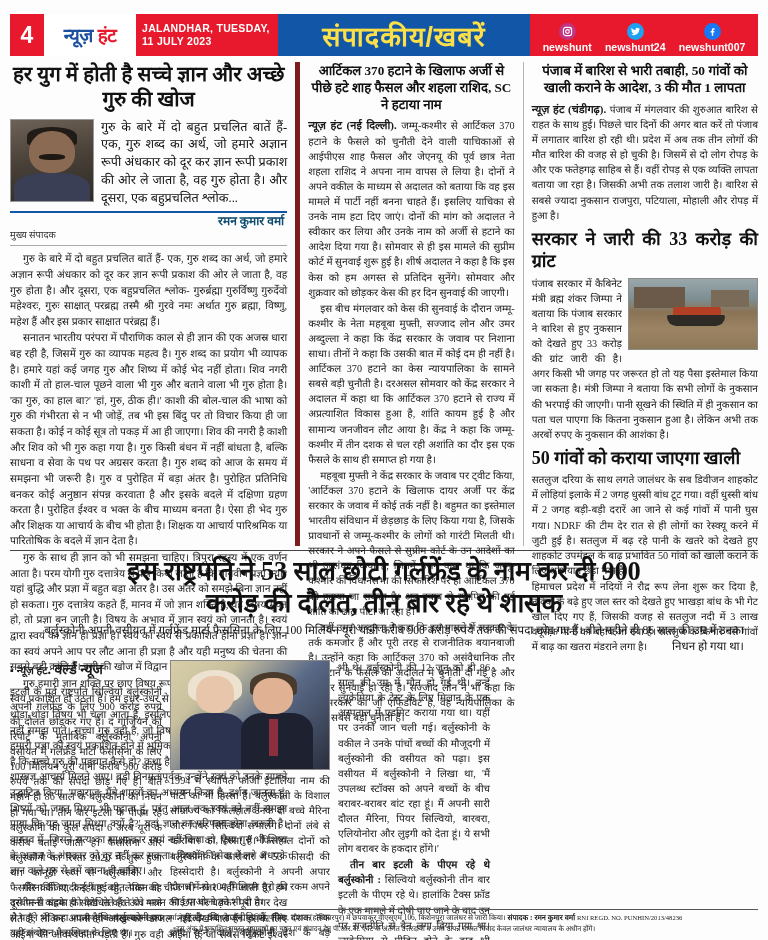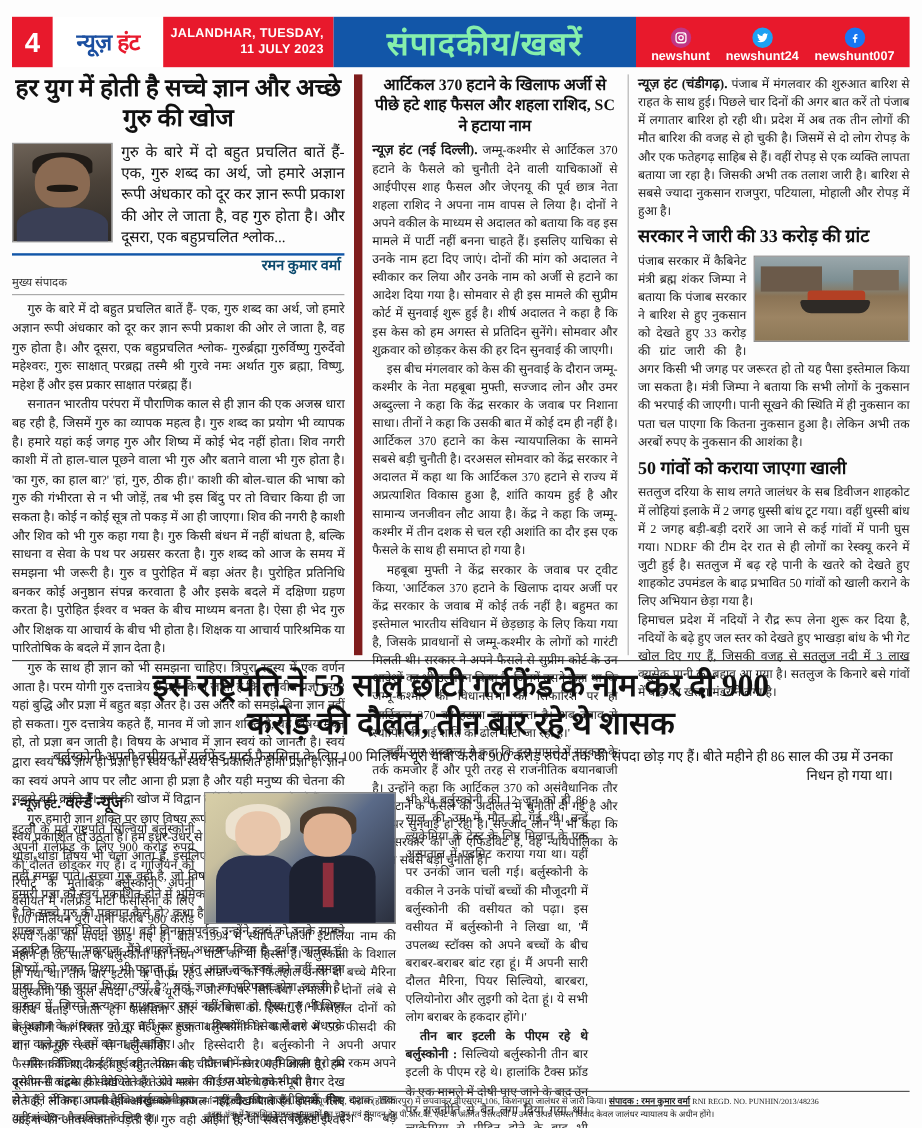--- a/index.html
+++ b/index.html
@@ -61,29 +61,28 @@
     flex: 0 0 auto;
     padding: 0 8px 0 6px;
     display: flex;
     flex-direction: column;
     justify-content: center;
     font-family: "Liberation Sans", sans-serif;
     font-size: 10.5px;
     font-weight: bold;
     line-height: 1.22;
     letter-spacing: 0.3px;
-    align-items: flex-end;
   }
   .mh-section {
     background: #1256a8;
     flex: 1 1 auto;
     display: flex;
     align-items: center;
     justify-content: center;
-    color: #86efac;
+    color: #fde047;
     font-family: "Liberation Sans", sans-serif;
     font-size: 27px;
     font-weight: bold;
     letter-spacing: 1px;
   }
   .mh-social {
     background: #e8192c;
     flex: 0 0 228px;
     display: flex;
     align-items: flex-end;
@@ -113,21 +112,21 @@
     white-space: nowrap;
   }
 
   
   .top-grid {
     display: flex;
     gap: 0;
     height: 484px;
   }
   .col-left   { width: 286px; padding-right: 8px; }
-  .col-mid    { width: 228px; padding: 0 8px; border-left: 7px solid #7f1d1d; }
+  .col-mid    { width: 228px; padding: 0 8px; border-left: 5px solid #7f1d1d; }
   .col-right  { width: 236px; padding-left: 8px; border-left: 1px solid #b5b5b5; }
 
   
   .edit-head {
     font-family: "Liberation Serif", serif;
     font-weight: bold;
     font-size: 20.5px;
     line-height: 1.21;
     text-align: center;
     color: #111;
@@ -221,21 +220,21 @@
   }
   .story-body {
     font-size: 10.2px;
     line-height: 1.48;
     text-align: justify;
     color: #1a1a1a;
   }
   .story-body p { margin-bottom: 1px; text-indent: 12px; }
   .story-body p.first { text-indent: 0; }
   .subhead {
-    font-size: 15px;
+    font-size: 18px;
     font-weight: bold;
     color: #111;
     margin: 5px 0 3px 0;
     line-height: 1.25;
   }
 
   
   .flood-photo {
     float: right;
     width: 130px; height: 72px;
@@ -357,21 +356,21 @@
   
   .footer {
     position: absolute;
     left: 10px; right: 10px; bottom: 6px;
     border-top: 1px solid #555;
     padding-top: 3px;
     text-align: center;
   }
   .footer-line1 { font-size: 7.4px; color: #1a1a1a; line-height: 1.45; }
   .footer-line2 { font-size: 7.1px; color: #1a1a1a; line-height: 1.45; }
-  .footer-line1 .b { font-weight: bold; text-decoration: underline; }
+  .footer-line1 .b { font-weight: bold; }
   .footer-line1 .small { font-size: 6.6px; }
 </style>
 </head>
 <body>
 
 <div class="page">
 
   <div class="masthead">
     <div class="mh-page-no">4</div>
     <div class="mh-logo">
@@ -443,20 +442,21 @@
       <div class="story-head">आर्टिकल 370 हटाने के खिलाफ अर्जी से पीछे हटे शाह फैसल और शहला राशिद, SC ने हटाया नाम</div>
       <div class="story-body">
         <p class="first"><span class="dateline">न्यूज़ हंट (नई दिल्ली).</span> <span>जम्मू-कश्मीर से आर्टिकल 370 हटाने के फैसले को चुनौती देने वाली याचिकाओं से आईपीएस शाह फैसल और जेएनयू की पूर्व छात्र नेता शहला राशिद ने अपना नाम वापस ले लिया है। दोनों ने अपने वकील के माध्यम से अदालत को बताया कि वह इस मामले में पार्टी नहीं बनना चाहते हैं। इसलिए याचिका से उनके नाम हटा दिए जाएं। दोनों की मांग को अदालत ने स्वीकार कर लिया और उनके नाम को अर्जी से हटाने का आदेश दिया गया है। सोमवार से ही इस मामले की सुप्रीम कोर्ट में सुनवाई शुरू हुई है। शीर्ष अदालत ने कहा है कि इस केस को हम अगस्त से प्रतिदिन सुनेंगे। सोमवार और शुक्रवार को छोड़कर केस की हर दिन सुनवाई की जाएगी।</span></p>
         <p>इस बीच मंगलवार को केस की सुनवाई के दौरान जम्मू-कश्मीर के नेता महबूबा मुफ्ती, सज्जाद लोन और उमर अब्दुल्ला ने कहा कि केंद्र सरकार के जवाब पर निशाना साधा। तीनों ने कहा कि उसकी बात में कोई दम ही नहीं है। आर्टिकल 370 हटाने का केस न्यायपालिका के सामने सबसे बड़ी चुनौती है। दरअसल सोमवार को केंद्र सरकार ने अदालत में कहा था कि आर्टिकल 370 हटाने से राज्य में अप्रत्याशित विकास हुआ है, शांति कायम हुई है और सामान्य जनजीवन लौट आया है। केंद्र ने कहा कि जम्मू-कश्मीर में तीन दशक से चल रही अशांति का दौर इस एक फैसले के साथ ही समाप्त हो गया है।</p>
         <p>महबूबा मुफ्ती ने केंद्र सरकार के जवाब पर ट्वीट किया, 'आर्टिकल 370 हटाने के खिलाफ दायर अर्जी पर केंद्र सरकार के जवाब में कोई तर्क नहीं है। बहुमत का इस्तेमाल भारतीय संविधान में छेड़छाड़ के लिए किया गया है, जिसके प्रावधानों से जम्मू-कश्मीर के लोगों को गारंटी मिलती थी। सरकार ने अपने फैसले से सुप्रीम कोर्ट के उन आदेशों का भी उल्लंघन किया है, जिनमें उसने कहा था कि जम्मू-कश्मीर की विधानसभा की सिफारिश पर ही आर्टिकल 370 को हटाया जा सकता है। अब दबाव से स्थापित की गई शांति का ढोल पीटा जा रहा है।'</p>
         <p>वहीं उमर अब्दुल्ला ने कहा कि इस मामले में सरकार के तर्क कमजोर हैं और पूरी तरह से राजनीतिक बयानबाजी है। उन्होंने कहा कि आर्टिकल 370 को असंवैधानिक तौर पर हटाने के फैसले को अदालत में चुनौती दी गई है और उस पर सुनवाई हो रही है। सज्जाद लोन ने भी कहा कि केंद्र सरकार का जो एफिडेविट है, वह न्यायपालिका के समक्ष सबसे बड़ी चुनौती है।</p>
       </div>
     </div>
 
     <div class="col-right">
+      <div class="story-head right">पंजाब में बारिश से भारी तबाही, 50 गांवों को खाली कराने के आदेश, 3 की मौत 1 लापता</div>
       <div class="story-body">
         <p class="first"><span class="dateline">न्यूज़ हंट (चंडीगढ़).</span> <span>पंजाब में मंगलवार की शुरुआत बारिश से राहत के साथ हुई। पिछले चार दिनों की अगर बात करें तो पंजाब में लगातार बारिश हो रही थी। प्रदेश में अब तक तीन लोगों की मौत बारिश की वजह से हो चुकी है। जिसमें से दो लोग रोपड़ के और एक फतेहगढ़ साहिब से हैं। वहीं रोपड़ से एक व्यक्ति लापता बताया जा रहा है। जिसकी अभी तक तलाश जारी है। बारिश से सबसे ज्यादा नुकसान राजपुरा, पटियाला, मोहाली और रोपड़ में हुआ है।</span></p>
         <div class="subhead">सरकार ने जारी की 33 करोड़ की ग्रांट</div>
         <div class="flood-photo">
           <div class="bldg"></div>
             <div class="bldg2"></div>
             <div class="ppl"></div>
             <div class="boat"></div>
         </div>
         <p class="first">पंजाब सरकार में कैबिनेट मंत्री ब्रह्म शंकर जिम्पा ने बताया कि पंजाब सरकार ने बारिश से हुए नुकसान को देखते हुए 33 करोड़ की ग्रांट जारी की है। अगर किसी भी जगह पर जरूरत हो तो यह पैसा इस्तेमाल किया जा सकता है। मंत्री जिम्पा ने बताया कि सभी लोगों के नुकसान की भरपाई की जाएगी। पानी सूखने की स्थिति में ही नुकसान का पता चल पाएगा कि कितना नुकसान हुआ है। लेकिन अभी तक अरबों रुपए के नुकसान की आशंका है।</p>

